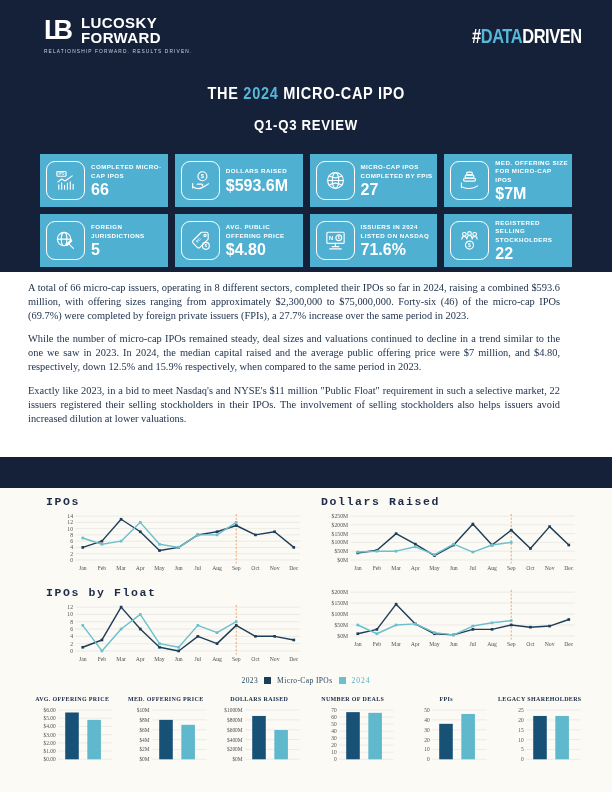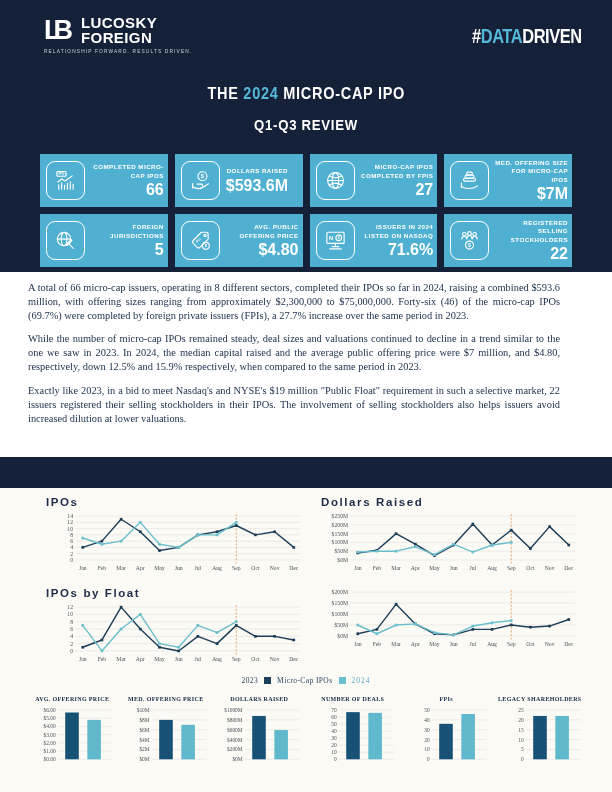--- a/index.html
+++ b/index.html
@@ -24,35 +24,35 @@
   .doc-title .l2{margin-top:13px;}
   .doc-title .l2 .inner{font-size:15px;}
 
   
   .stats{position:absolute;left:40px;top:154px;width:532px;display:grid;
          grid-template-columns:repeat(4,1fr);gap:7px;}
   .stat{background:#4fb0d1;height:53px;display:flex;align-items:center;gap:6px;
         padding:0 4px 0 6px;box-sizing:border-box;color:#fff;}
   .icon-box{flex:0 0 37px;height:37px;border:1.6px solid #fff;border-radius:9px;
             display:flex;align-items:center;justify-content:center;}
-  .stat-text{display:flex;flex-direction:column;gap:2px;min-width:0;text-align:right;}
+  .stat-text{display:flex;flex-direction:column;gap:2px;min-width:0;}
   .stat-label{font-size:6.2px;font-weight:bold;letter-spacing:.45px;line-height:1.3;}
   .stat-value{font-size:16px;font-weight:bold;line-height:1;}
 
   
   .body-text{position:absolute;left:28px;top:281px;width:532px;color:#21344e;
              font-family:"Liberation Serif",serif;font-size:10.4px;line-height:1.33;text-align:justify;}
   .body-text p{margin:0 0 10px;}
 
   
   .band{position:absolute;left:0;top:457px;width:612px;height:31px;background:#152138;}
   .charts{position:absolute;left:0;top:488px;width:612px;height:304px;background:#fcfaf5;}
   .line-grid{position:absolute;left:46px;top:8px;width:532px;display:grid;
              grid-template-columns:1fr 1fr;column-gap:18px;row-gap:5px;}
-  .lc-title{font-family:Liberation Sans, sans-serif;font-weight:bold;font-size:11.5px;
+  .lc-title{font-family:Liberation Mono, monospace;font-weight:bold;font-size:11.5px;
             letter-spacing:1.6px;color:#1d2b49;line-height:1.1;margin:0 0 2px;}
   .legend{position:absolute;left:0;top:188px;width:100%;display:flex;justify-content:center;
           align-items:center;gap:6px;font-family:"Liberation Serif",serif;font-size:7.5px;color:#1d3c5a;}
   .sw{width:7px;height:7px;display:inline-block;}
   .sw-navy{background:#1d3e59;}
   .sw-teal{background:#6cc0cd;}
   .lg-teal{color:#56aec9;letter-spacing:1px;}
   .lg-navy{letter-spacing:.4px;}
   .bar-row{position:absolute;left:28px;top:208px;width:556px;display:grid;
            grid-template-columns:repeat(6,1fr);gap:5px;}
@@ -63,21 +63,21 @@
 <body>
 
 <div class="page">
 
   <div class="header">
     <div class="logo">
       <div class="logo-row">
         <span class="logo-mark">LB</span>
         <span class="logo-name">
           <span>LUCOSKY</span><br>
-          <span>FOREIGN</span>
+          <span>FORWARD</span>
         </span>
       </div>
       <div class="logo-tagline">RELATIONSHIP FORWARD. RESULTS DRIVEN.</div>
     </div>
 
     <div class="hashtag"><span>#</span><span class="hl">DATA</span><span>DRIVEN</span></div>
 
     <div class="doc-title">
       <span class="line"><span class="inner"><span>THE</span>&nbsp;<span class="year">2024</span>&nbsp;<span>MICRO-CAP IPO</span></span></span>
       <span class="line l2"><span class="inner">Q1-Q3 REVIEW</span></span>
@@ -214,21 +214,21 @@
           <span class="stat-value">22</span>
         </span>
       </div>
 
     </div>
   </div>
 
   <div class="body-text">
     <p>A total of 66 micro-cap issuers, operating in 8 different sectors, completed their IPOs so far in 2024, raising a combined $593.6 million, with offering sizes ranging from approximately $2,300,000 to $75,000,000. Forty-six (46) of the micro-cap IPOs (69.7%) were completed by foreign private issuers (FPIs), a 27.7% increase over the same period in 2023.</p>
     <p>While the number of micro-cap IPOs remained steady, deal sizes and valuations continued to decline in a trend similar to the one we saw in 2023. In 2024, the median capital raised and the average public offering price were $7 million, and $4.80, respectively, down 12.5% and 15.9% respectively, when compared to the same period in 2023.</p>
-    <p>Exactly like 2023, in a bid to meet Nasdaq's and NYSE's $19 million "Public Float" requirement in such a selective market, 22 issuers registered their selling stockholders in their IPOs. The involvement of selling stockholders also helps issuers avoid increased dilution at lower valuations.</p>
+    <p>Exactly like 2023, in a bid to meet Nasdaq's and NYSE's $11 million "Public Float" requirement in such a selective market, 22 issuers registered their selling stockholders in their IPOs. The involvement of selling stockholders also helps issuers avoid increased dilution at lower valuations.</p>
   </div>
 
   <div class="band"></div>
 
   <div class="charts">
 
     <div class="line-grid">
       <div>
         <div class="lc-title">IPOs</div>
         <div>

